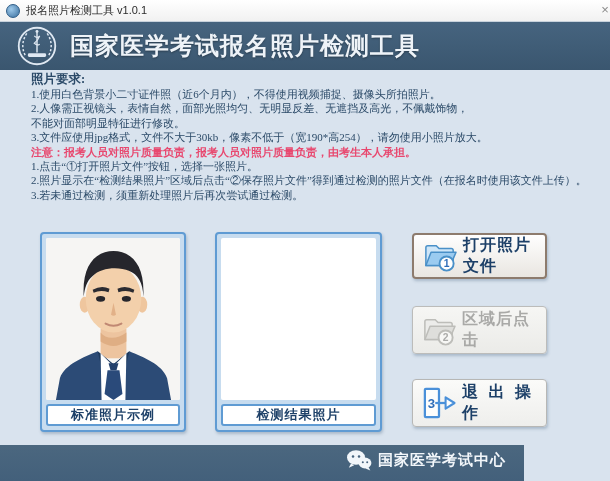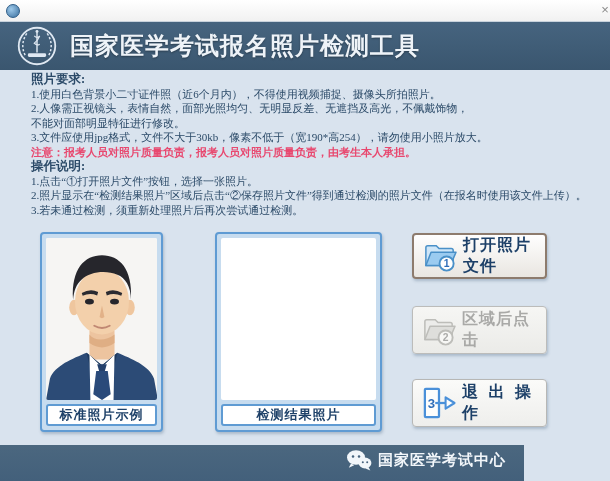--- a/index.html
+++ b/index.html
@@ -40,21 +40,21 @@
   .textblock{position:absolute;top:72px;left:31px;right:4px;color:#2b4a68;}
   .textblock p{margin:0;font-size:11px;line-height:14.4px;white-space:nowrap;font-family:Liberation Serif, serif;}
   .textblock p.hd{font-size:12.5px;font-weight:700;line-height:15px;}
   .textblock p.notice{color:#e8486f;font-weight:700;}
   
   .frame{
     position:absolute;top:232px;height:200px;box-sizing:border-box;
     border:2px solid #5f9bd3;border-radius:4px;background:#c7dcef;
     padding:4px;box-shadow:1px 2px 3px rgba(60,90,120,.3);
   }
-  .frame-sample{left:40px;width:123px;}
+  .frame-sample{left:40px;width:146px;}
   .frame-result{left:215px;width:167px;}
   .frame-photo{
     position:absolute;top:4px;left:4px;right:4px;bottom:30px;
     background:#ffffff;border-radius:2px;overflow:hidden;
   }
   .frame-photo svg{display:block;width:100%;height:100%;}
   .frame-label{
     position:absolute;left:4px;right:4px;bottom:4px;height:22px;
     background:#ffffff;border:2px solid #5f9bd3;border-radius:3px;
     box-sizing:border-box;display:flex;align-items:center;justify-content:center;
@@ -93,20 +93,21 @@
   }
   .footer-brand svg{width:26px;height:22px;margin-right:6px;}
 </style>
 </head>
 <body>
 
 <div id="app">
 
   <div class="titlebar">
     <div class="app-icon"></div>
+    <span class="titlebar-text">报名照片检测工具 v1.0.1</span>
     <span class="close-btn">×</span>
   </div>
 
   <div class="header">
     <svg class="logo" viewBox="0 0 46 46">
       <circle cx="23" cy="23" r="20" fill="none" stroke="#dfe8f2" stroke-width="2"></circle>
       <path d="M10 33 Q4 21 12 9" fill="none" stroke="#dfe8f2" stroke-width="1.6" stroke-dasharray="2.5 2"></path>
       <path d="M36 33 Q42 21 34 9" fill="none" stroke="#dfe8f2" stroke-width="1.6" stroke-dasharray="2.5 2"></path>
       <line x1="23" y1="7" x2="23" y2="30" stroke="#dfe8f2" stroke-width="1.6"></line>
       <circle cx="23" cy="7" r="1.6" fill="#dfe8f2"></circle>
@@ -116,21 +117,20 @@
     <span class="header-title">国家医学考试报名照片检测工具</span>
   </div>
 
   <div class="textblock">
     <p class="hd">照片要求:</p>
     <p>1.使用白色背景小二寸证件照（近6个月内），不得使用视频捕捉、摄像头所拍照片。</p>
     <p>2.人像需正视镜头，表情自然，面部光照均匀、无明显反差、无遮挡及高光，不佩戴饰物，</p>
     <p>不能对面部明显特征进行修改。</p>
     <p>3.文件应使用jpg格式，文件不大于30kb，像素不低于（宽190*高254），请勿使用小照片放大。</p>
     <p class="notice">注意：报考人员对照片质量负责，报考人员对照片质量负责，由考生本人承担。</p>
-    <p class="hd">操作说明:</p>
     <p>1.点击“①打开照片文件”按钮，选择一张照片。</p>
     <p>2.照片显示在“检测结果照片”区域后点击“②保存照片文件”得到通过检测的照片文件（在报名时使用该文件上传）。</p>
     <p>3.若未通过检测，须重新处理照片后再次尝试通过检测。</p>
   </div>
 
   <div class="frame frame-sample">
     <div class="frame-photo">
       <svg viewBox="0 0 135 168" preserveAspectRatio="xMidYMax slice">
         <rect width="135" height="168" fill="#f6f5f3"></rect>
         <rect x="55" y="96" width="26" height="30" fill="#edc49f"></rect>

